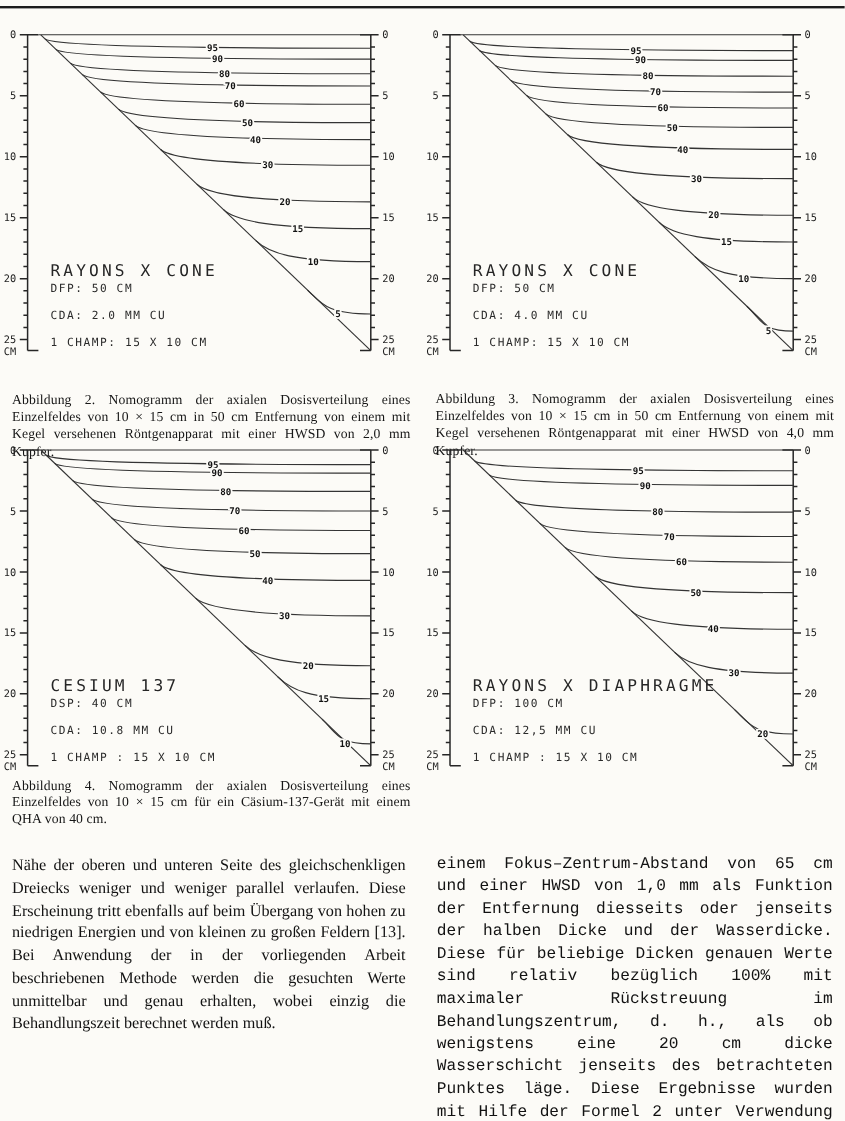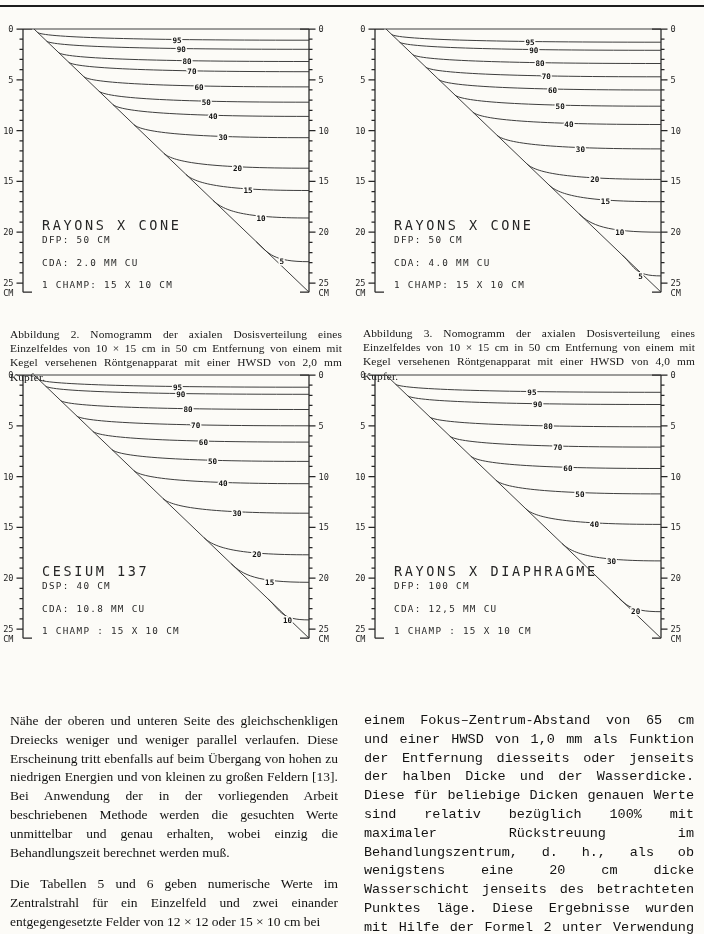--- a/index.html
+++ b/index.html
@@ -248,21 +248,21 @@
         <text x="242.4" y="159.0" class="clabel">40</text>
         <text x="259.6" y="195.5" class="clabel">30</text>
         <text x="283.7" y="246.3" class="clabel">20</text>
       </g>
       <text x="42" y="208" class="ptitle">RAYONS X DIAPHRAGME</text>
       <text x="42" y="221" class="pparam">DFP: 100 CM</text>
       <text x="42" y="243.5" class="pparam">CDA: 12,5 MM CU</text>
       <text x="42" y="266" class="pparam">1 CHAMP : 15 X 10 CM</text>
     </svg>
 
+  <div id="cap-fig4" class="caption">Abbildung 4. Nomogramm der axialen Dosisverteilung eines Einzelfeldes von 10 × 15 cm für ein Cäsium-137-Gerät mit einem QHA von 40 cm.</div>
 
   <div id="col-left" class="bodycol">
     <p>Nähe der oberen und unteren Seite des gleichschenkligen Dreiecks weniger und weniger parallel verlaufen. Diese Erscheinung tritt ebenfalls auf beim Übergang von hohen zu niedrigen Energien und von kleinen zu großen Feldern [13]. Bei Anwendung der in der vorliegenden Arbeit beschriebenen Methode werden die gesuchten Werte unmittelbar und genau erhalten, wobei einzig die Behandlungszeit berechnet werden muß.</p>
-    <p>Die Tabellen 5 und 6 geben numerische Werte im Zentralstrahl für ein Einzelfeld und zwei einander entgegengesetzte Felder von 12 × 12 oder 15 × 10 cm bei</p>
   </div>
   <div id="col-right" class="bodycol">
     <p>einem Fokus–Zentrum-Abstand von 65 cm und einer HWSD von 1,0 mm als Funktion der Entfernung diesseits oder jenseits der halben Dicke und der Wasserdicke. Diese für beliebige Dicken genauen Werte sind relativ bezüglich 100% mit maximaler Rückstreuung im Behandlungszentrum, d. h., als ob wenigstens eine 20 cm dicke Wasserschicht jenseits des betrachteten Punktes läge. Diese Ergebnisse wurden mit Hilfe der Formel 2 unter Verwendung der Gewebe/Luft-Verhältnisse für einen semi-infiniten Modellkörper [2, 7] sowie der Rückstreu- und Austrittskoeffizienten der Tabellen 1 und 2 ermittelt.</p>
   </div>
 </div>
 
 </body></html>

